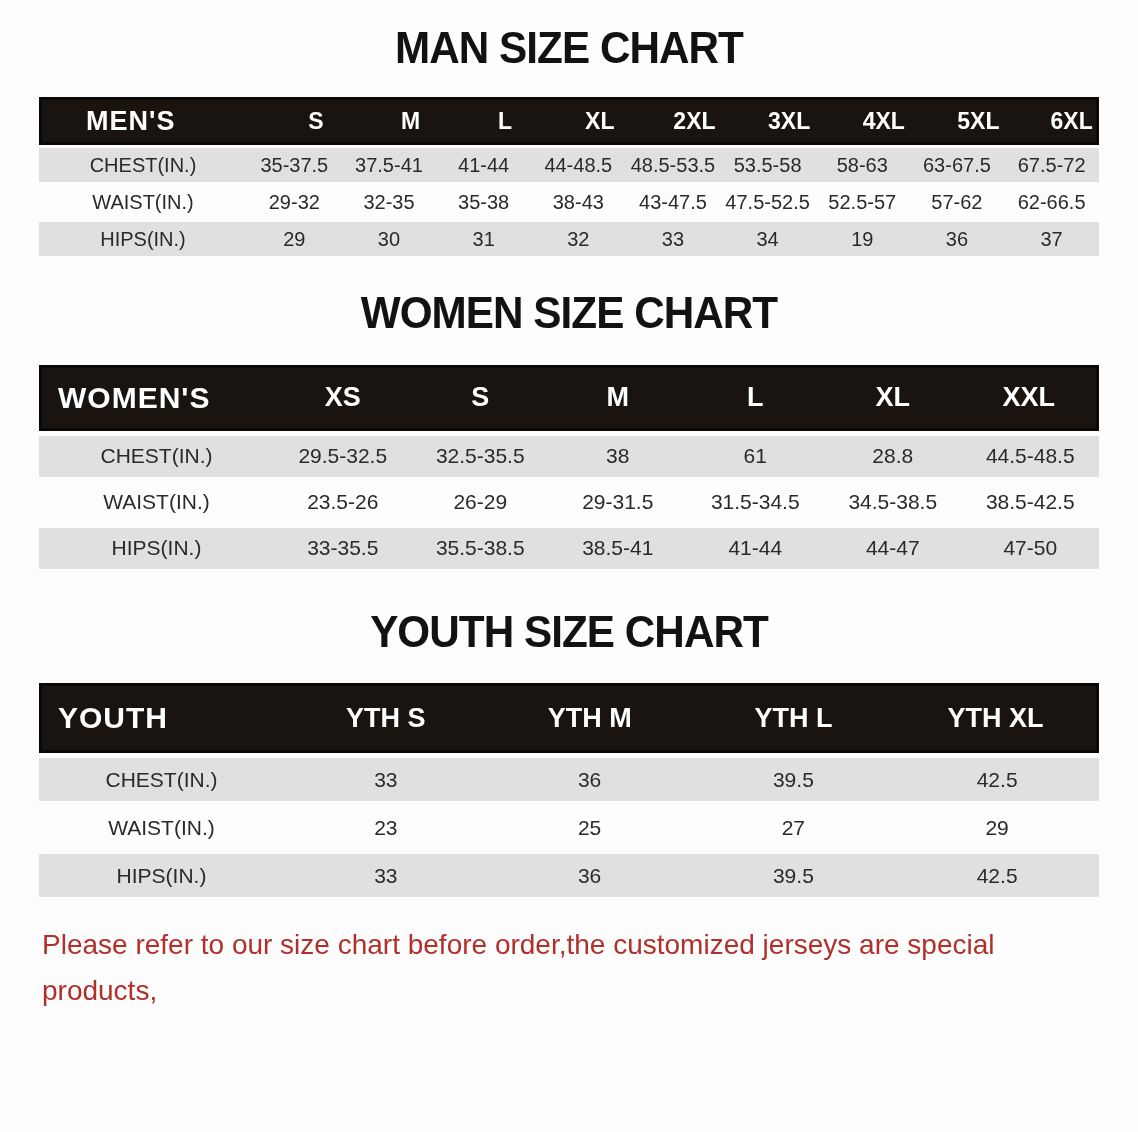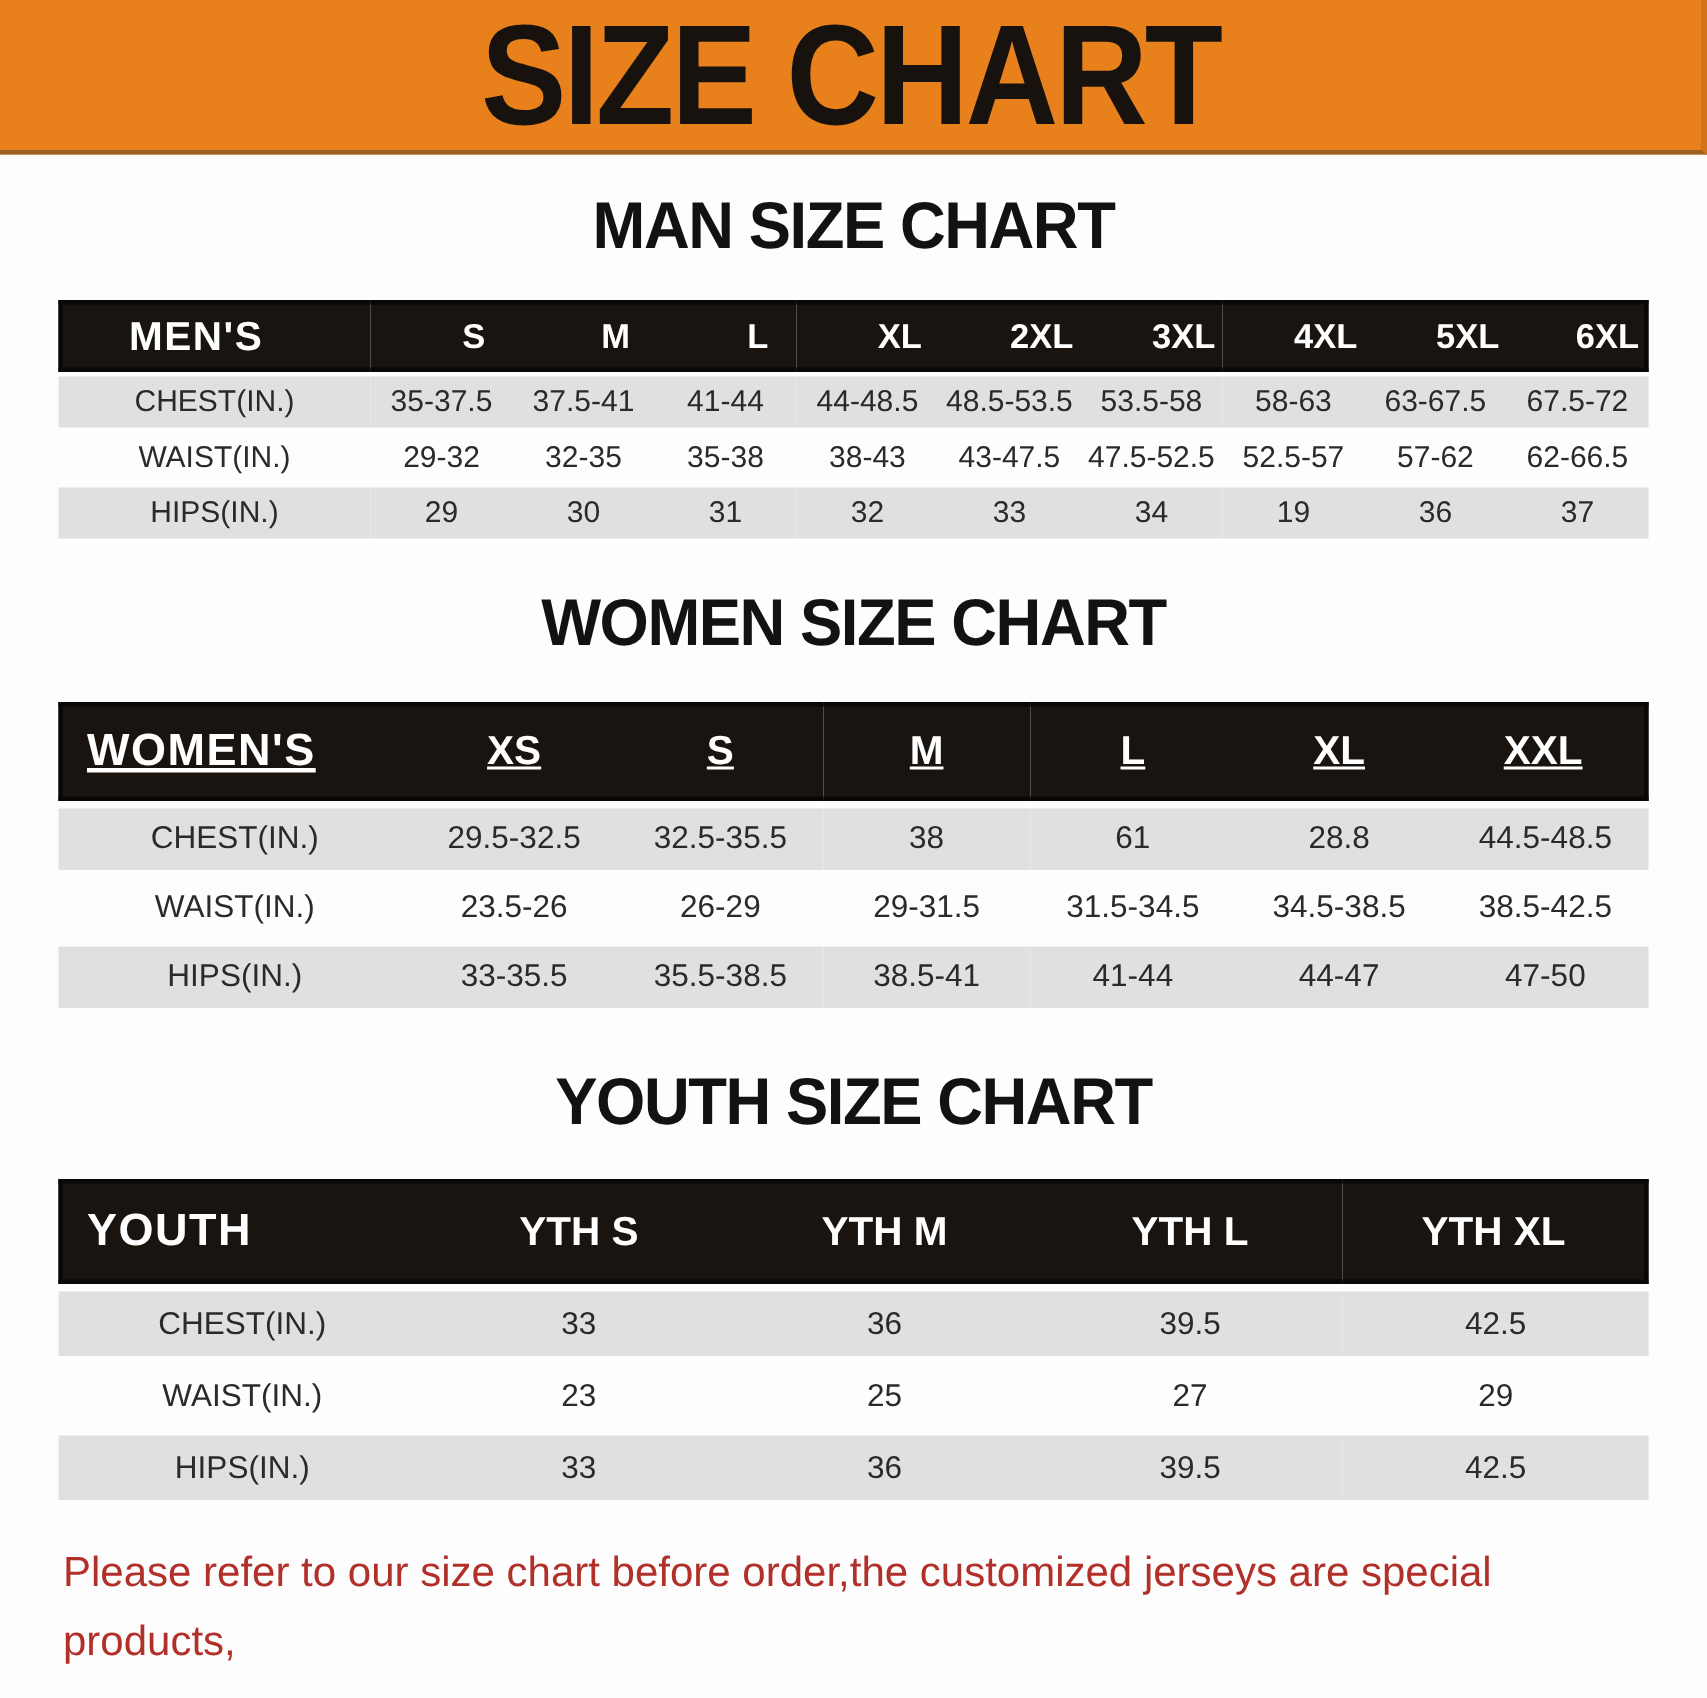--- a/index.html
+++ b/index.html
@@ -74,21 +74,21 @@
 
   thead th.label-col {
     text-align: left;
     padding-left: 16px;
     font-weight: 800;
     letter-spacing: 1px;
   }
 
   .s0 thead th { height: 40px; font-size: 23px; padding-left: 44px; }
   .s0 thead th.label-col { font-size: 27px; }
-  .s1 thead th { height: 58px; font-size: 27px; text-decoration: underline; }
+  .s1 thead th { height: 58px; font-size: 27px; }
   .s1 thead th.label-col { font-size: 30px; }
   .s2 thead th { height: 62px; font-size: 27px; }
   .s2 thead th.label-col { font-size: 30px; }
 
   tbody td {
     text-align: center;
     color: #2a2a2a;
     vertical-align: middle;
   }
   tbody tr:nth-child(odd) td  { background: #E1DFDF; }
@@ -112,23 +112,20 @@
     line-height: 1.62;
     text-align: left;
   }
   .notice p { margin: 0; }
 </style>
 </head>
 <body>
 
 <main>
 
-  <header class="banner">
-    <h1>SIZE CHART</h1>
-  </header>
 
   <section class="size-section s0">
     <h2 class="heading">MAN SIZE CHART</h2>
     <div class="tablewrap">
         <table>
           <thead>
             <tr>
               <th class="label-col">MEN'S</th>
               <th>S</th>
               <th>M</th>

